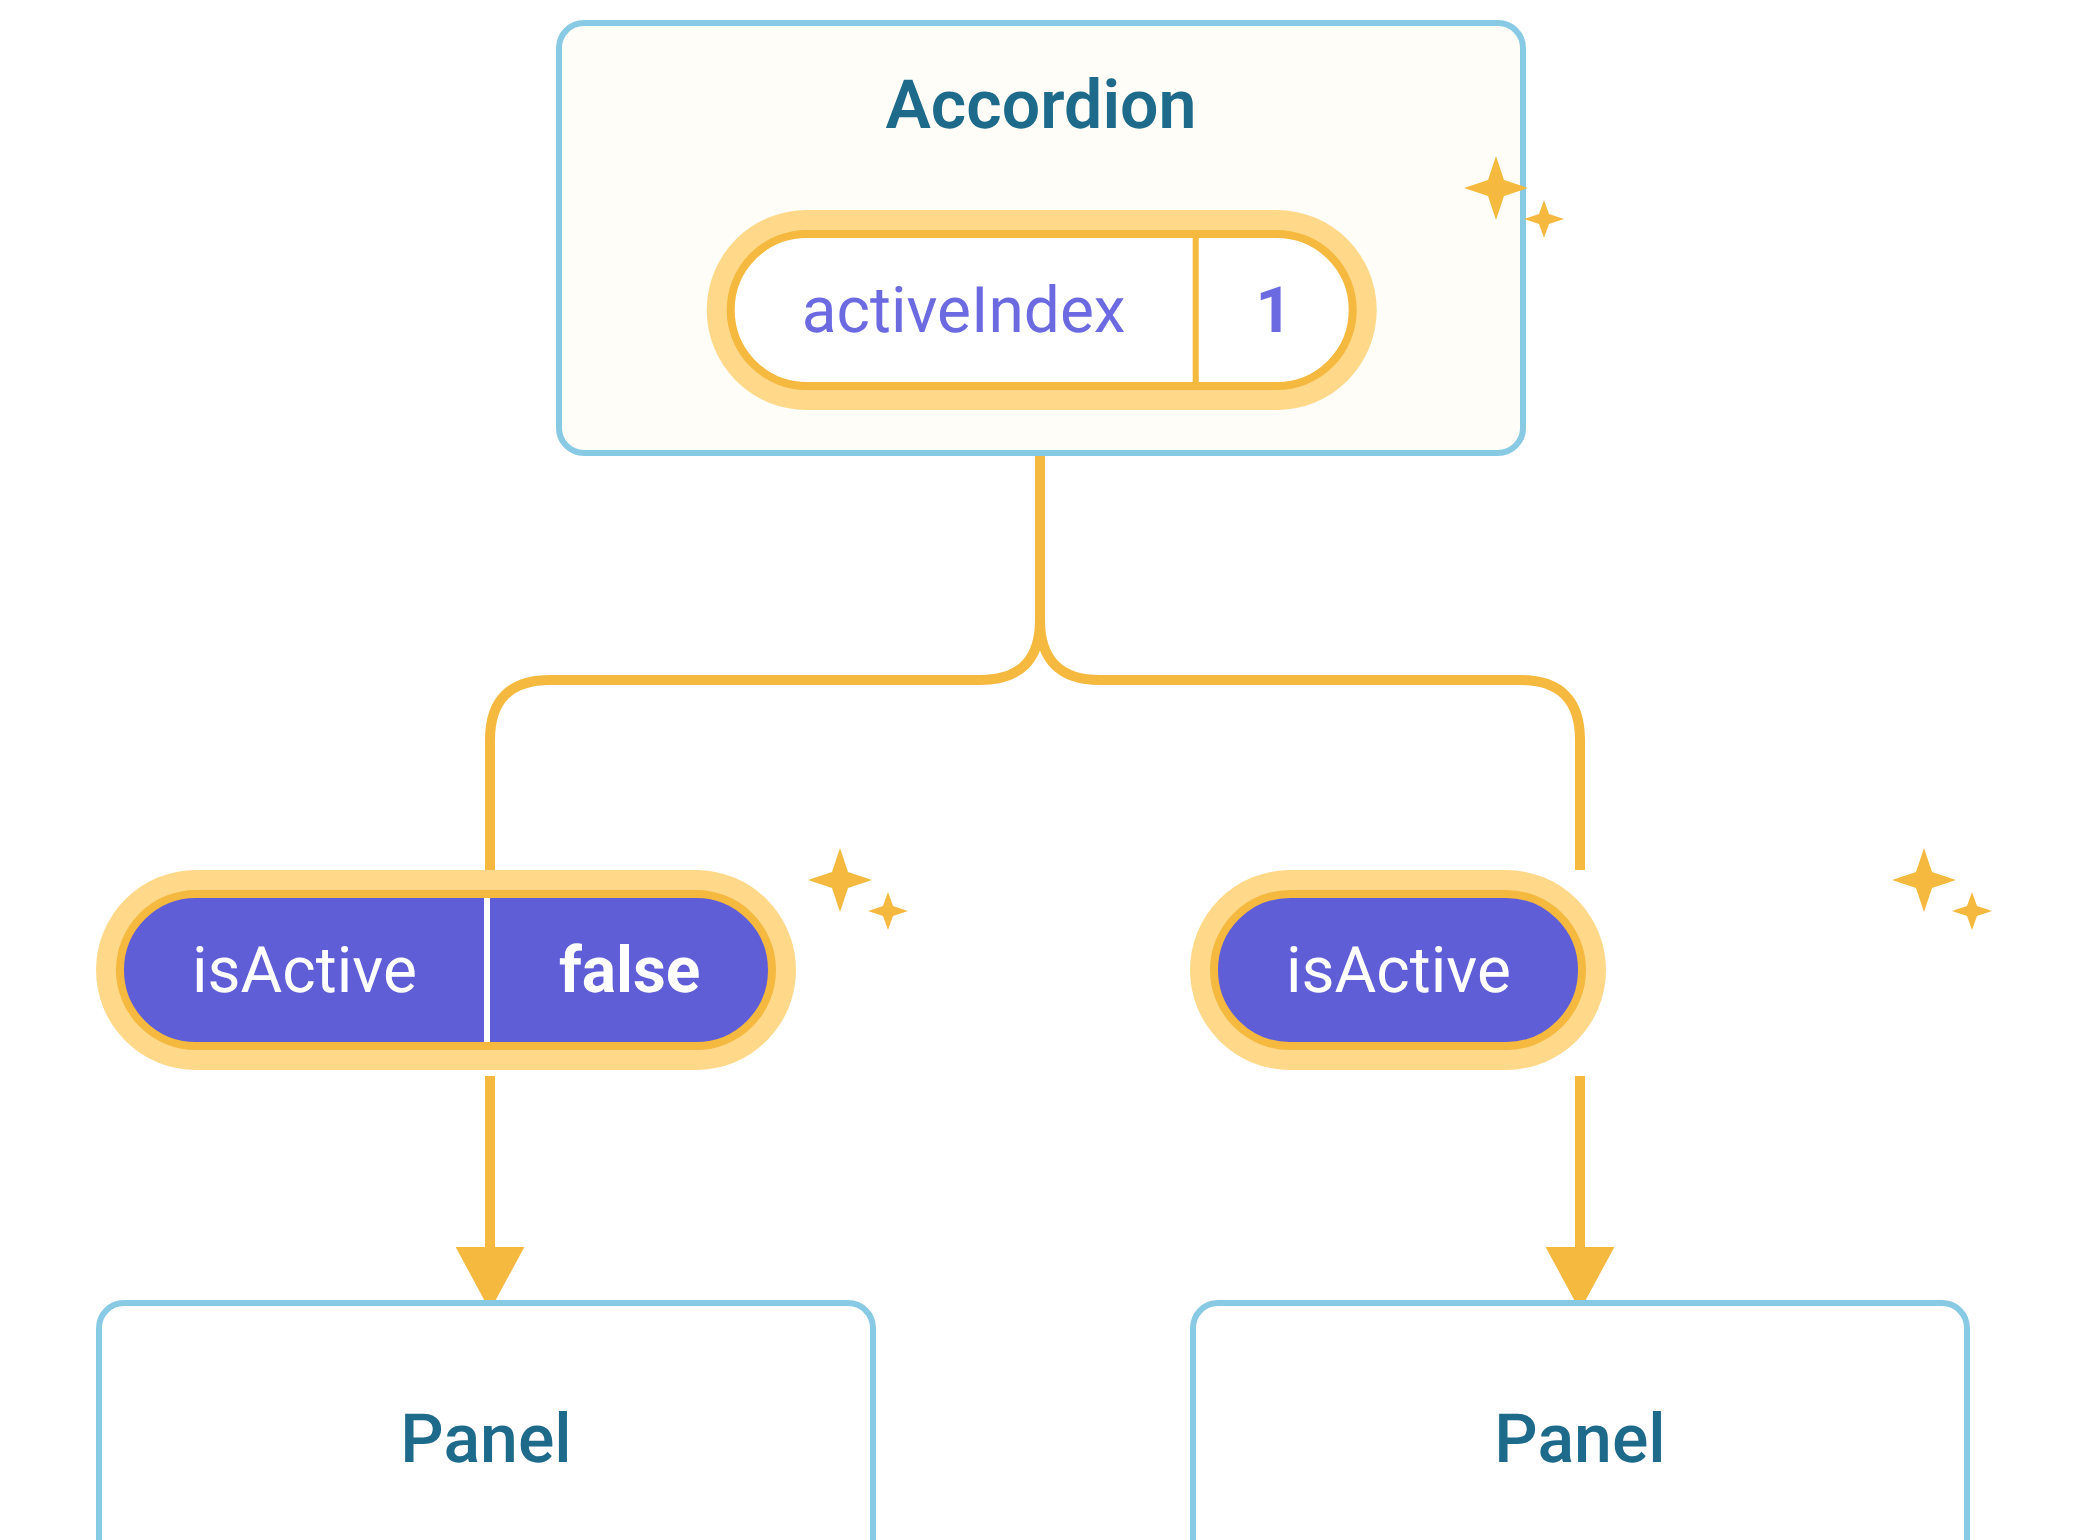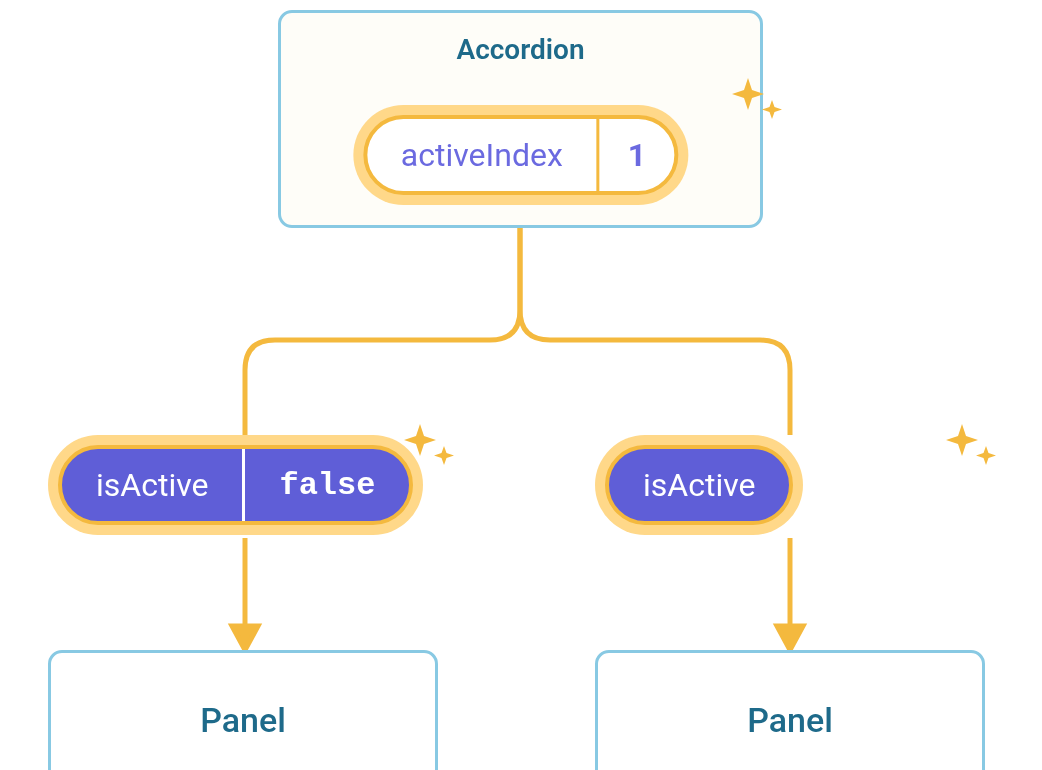--- a/index.html
+++ b/index.html
@@ -24,21 +24,21 @@
     width: 485px;
     height: 218px;
     background: #FEFDF8;
     border: 3px solid #88C9E3;
     border-radius: 14px;
     text-align: center;
     padding-top: 20px;
   }
   .parent-title {
     color: #1E6A8A;
-    font-size: 28px;
+    font-size: 34px;
     font-weight: 600;
   }
   .pill-wrap {
     position: absolute;
     background: #FFD889;
     border-radius: 999px;
     padding: 10px;
     display: flex;
   }
   .pill-wrap.parent {
@@ -61,21 +61,21 @@
     align-items: center;
     justify-content: center;
     font-size: 32px;
     padding: 0 34px;
     white-space: nowrap;
   }
   .pill.white .seg { color: #6B6AE0; }
   .pill.white .seg.val { font-weight: 700; padding: 0 28px; }
   .pill.white .seg + .seg { border-left: 3px solid #F4B93E; }
   .pill.purple .seg { color: #fff; }
-  .pill.purple .seg.val { font-weight: 700; font-family: Liberation Mono, monospace; }
+  .pill.purple .seg.val { font-weight: 700; }
   .pill.purple .seg + .seg { border-left: 3px solid #fff; }
 
   
   .panel-box {
     position: absolute;
     width: 390px;
     height: 140px;
     background: #fff;
     border: 3px solid #88C9E3;
     border-radius: 14px;

